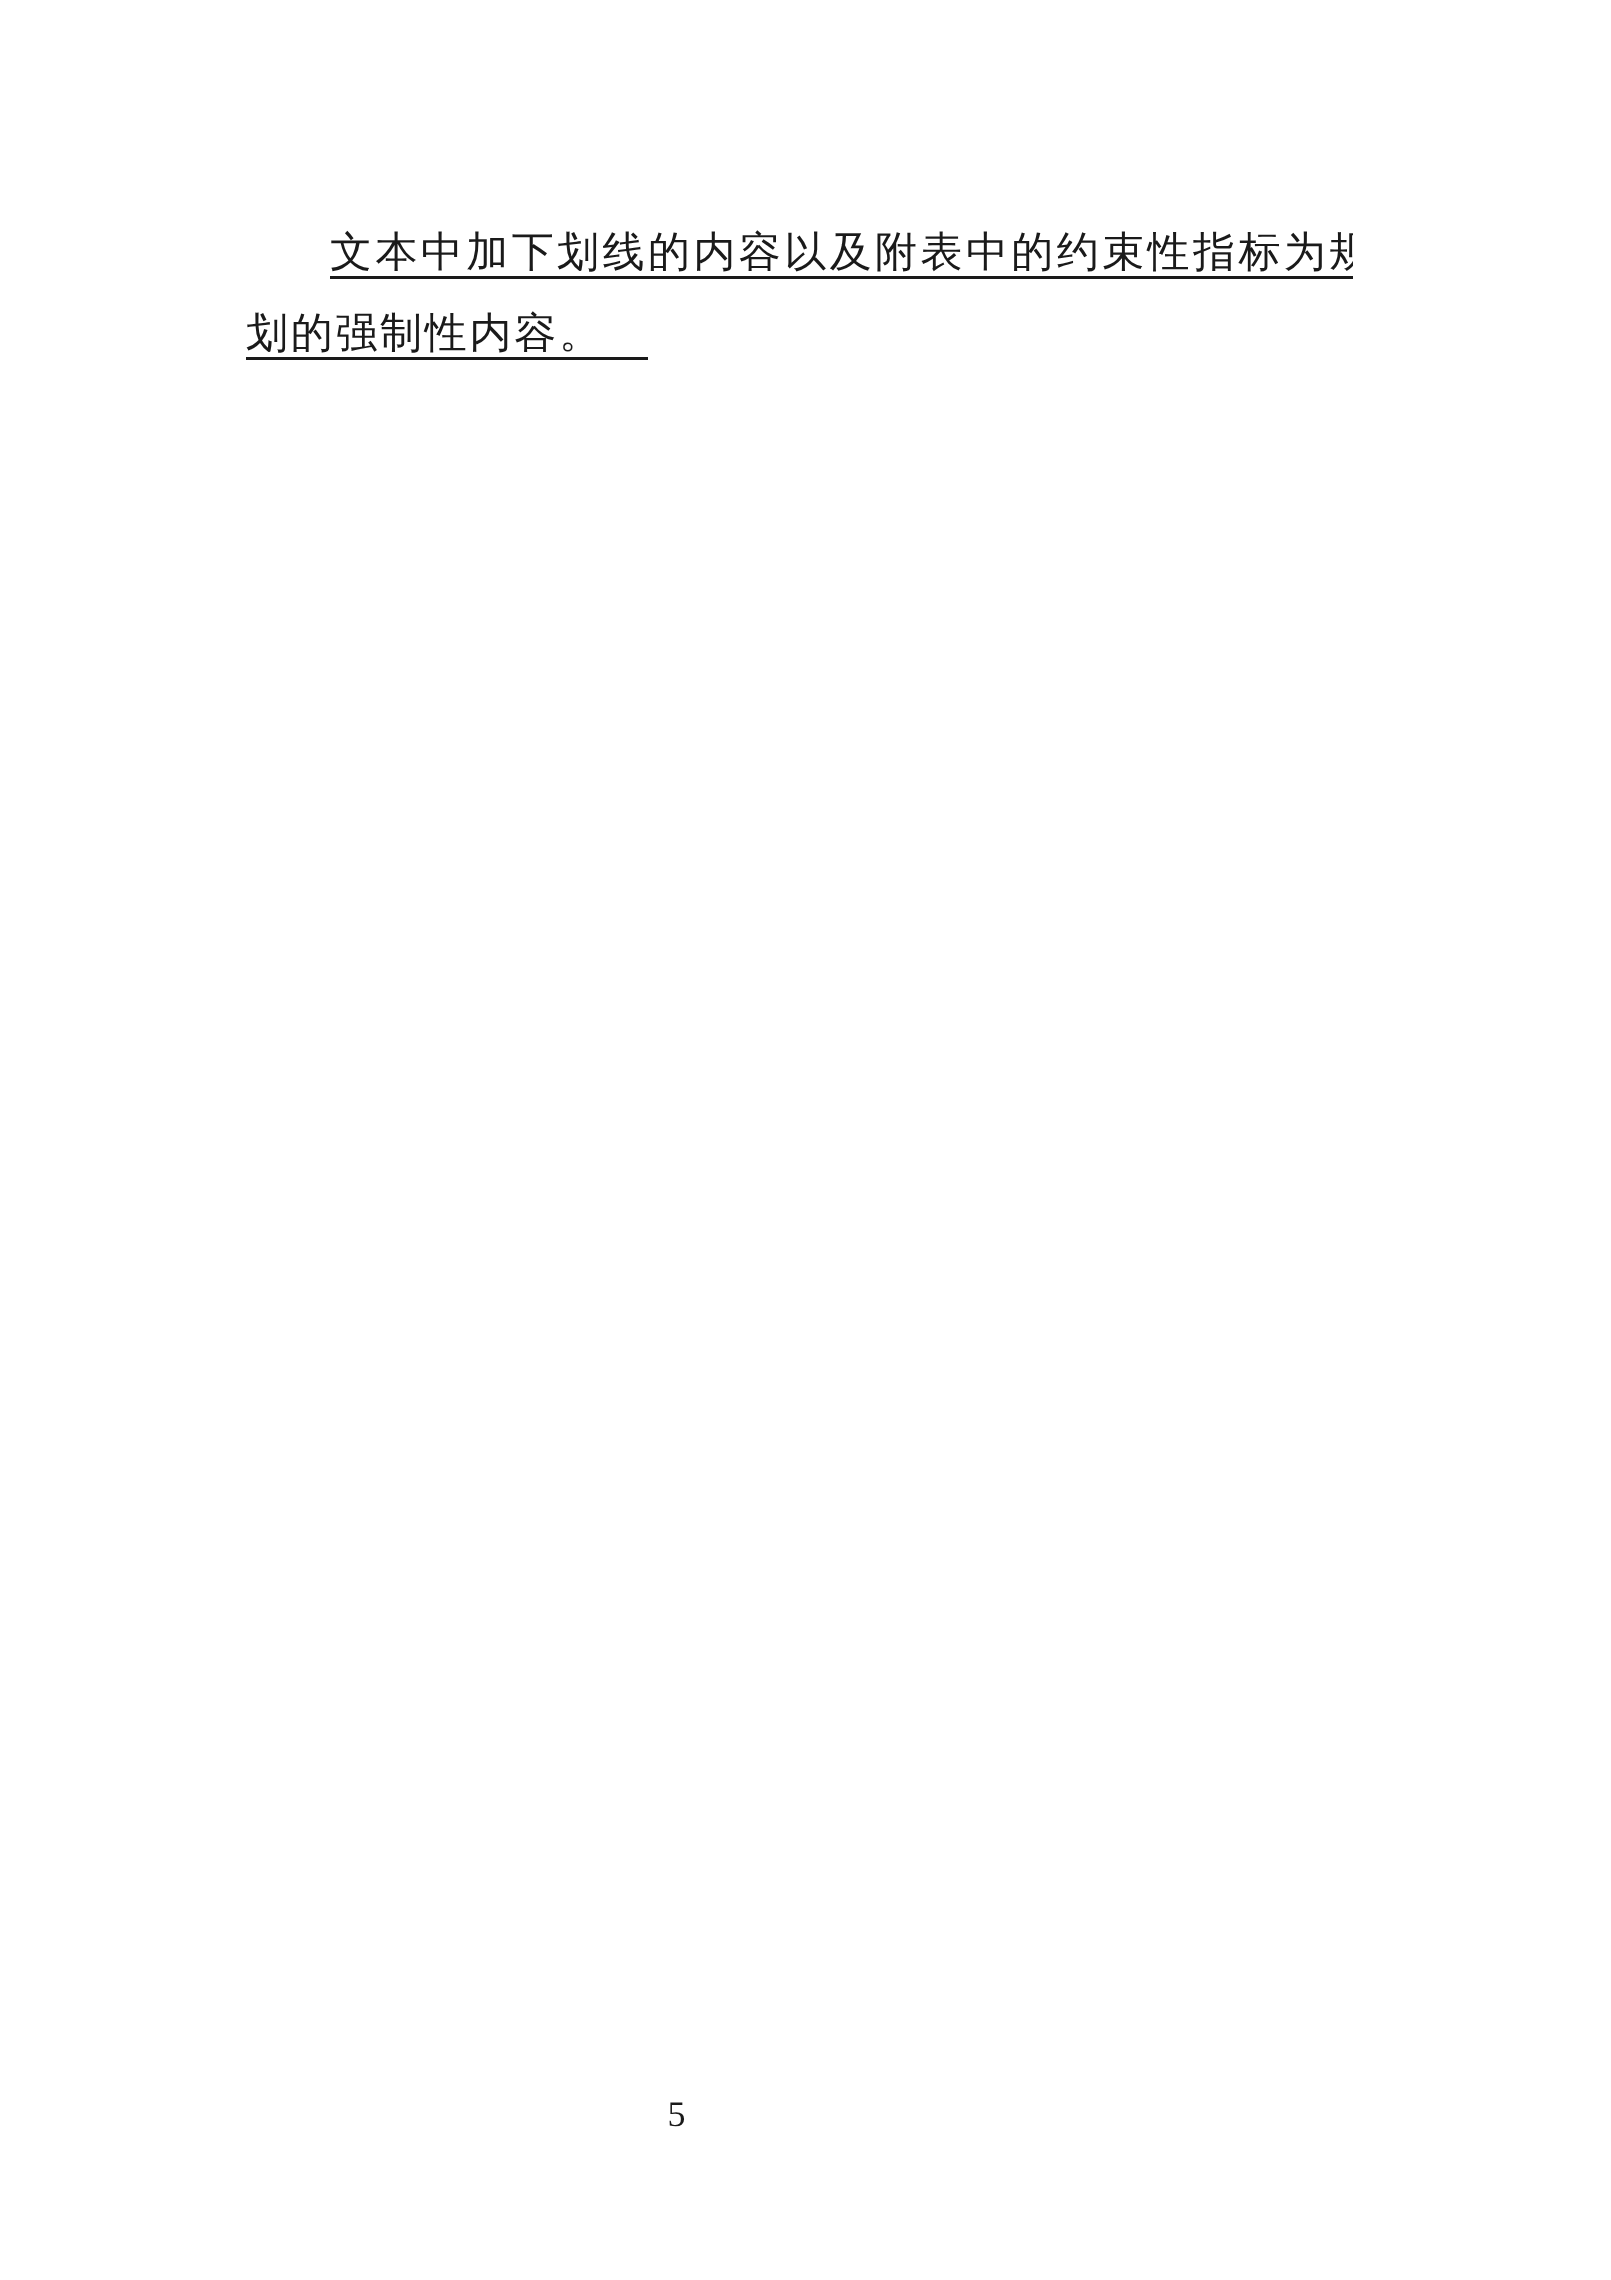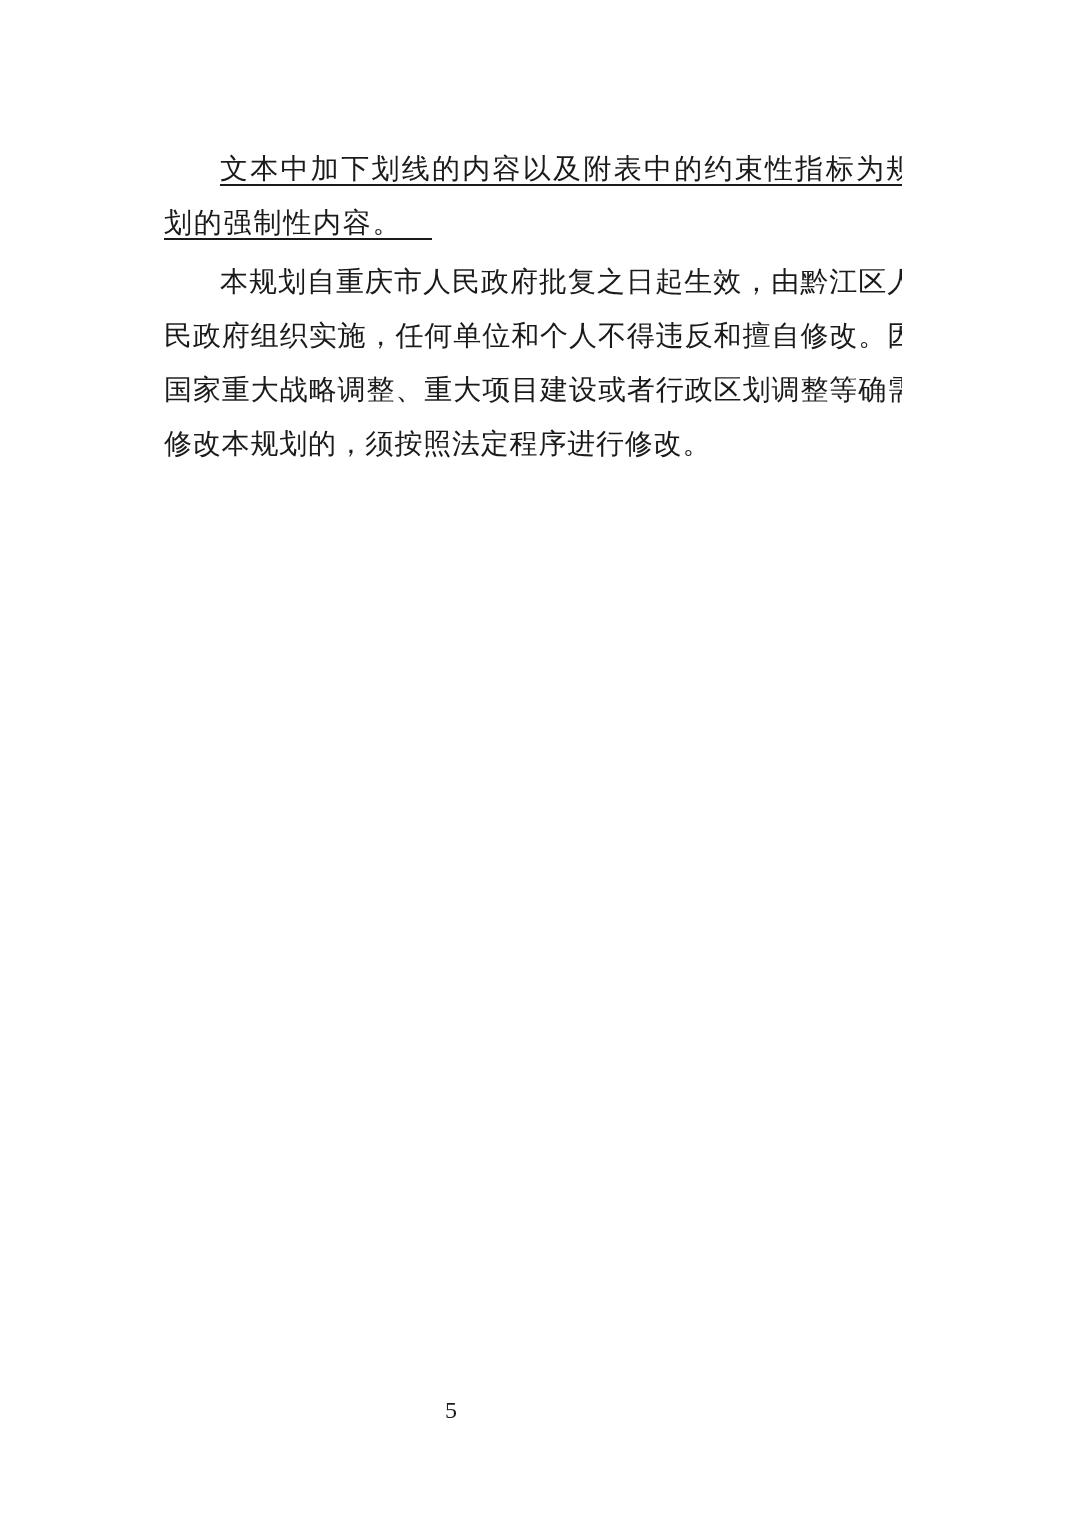--- a/index.html
+++ b/index.html
@@ -54,16 +54,15 @@
     line-height: 28px;
     color: #1a1a1a;
   }
 </style>
 </head>
 <body>
 
 <div class="page">
   <div class="content">
     <p class="para para-underlined"><u class="ul-clause">文本中加下划线的内容以及附表中的约束性指标为规划的强制性内容。</u></p>
-    <p class="para para-body">本规划自重庆市人民政府批复之日起生效，由黔江区人民政府组织实施，任何单位和个人不得违反和擅自修改。因国家重大战略调整、重大项目建设或者行政区划调整等确需修改本规划的，须按照法定程序进行修改。</p>
   </div>
   <div class="page-number">5</div>
 </div>
 
 </body></html>

